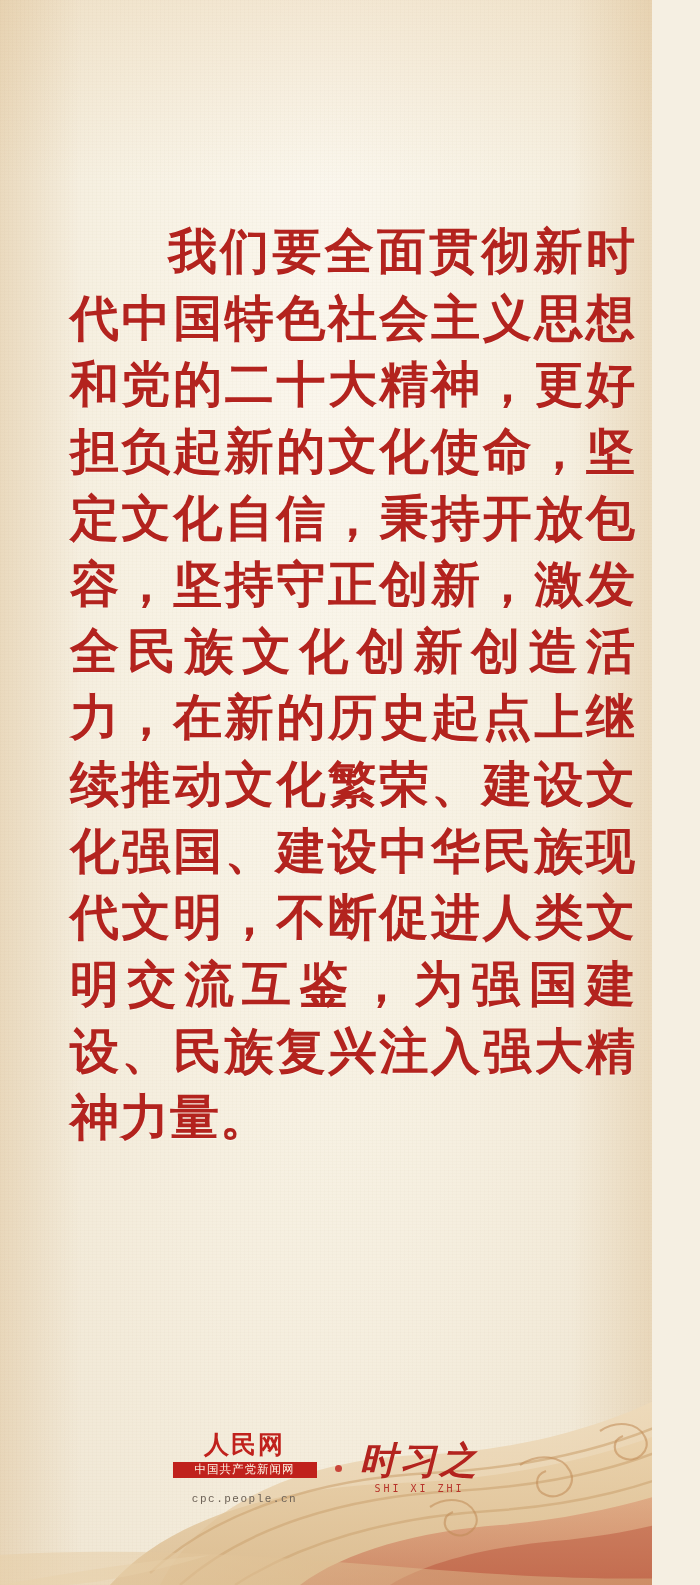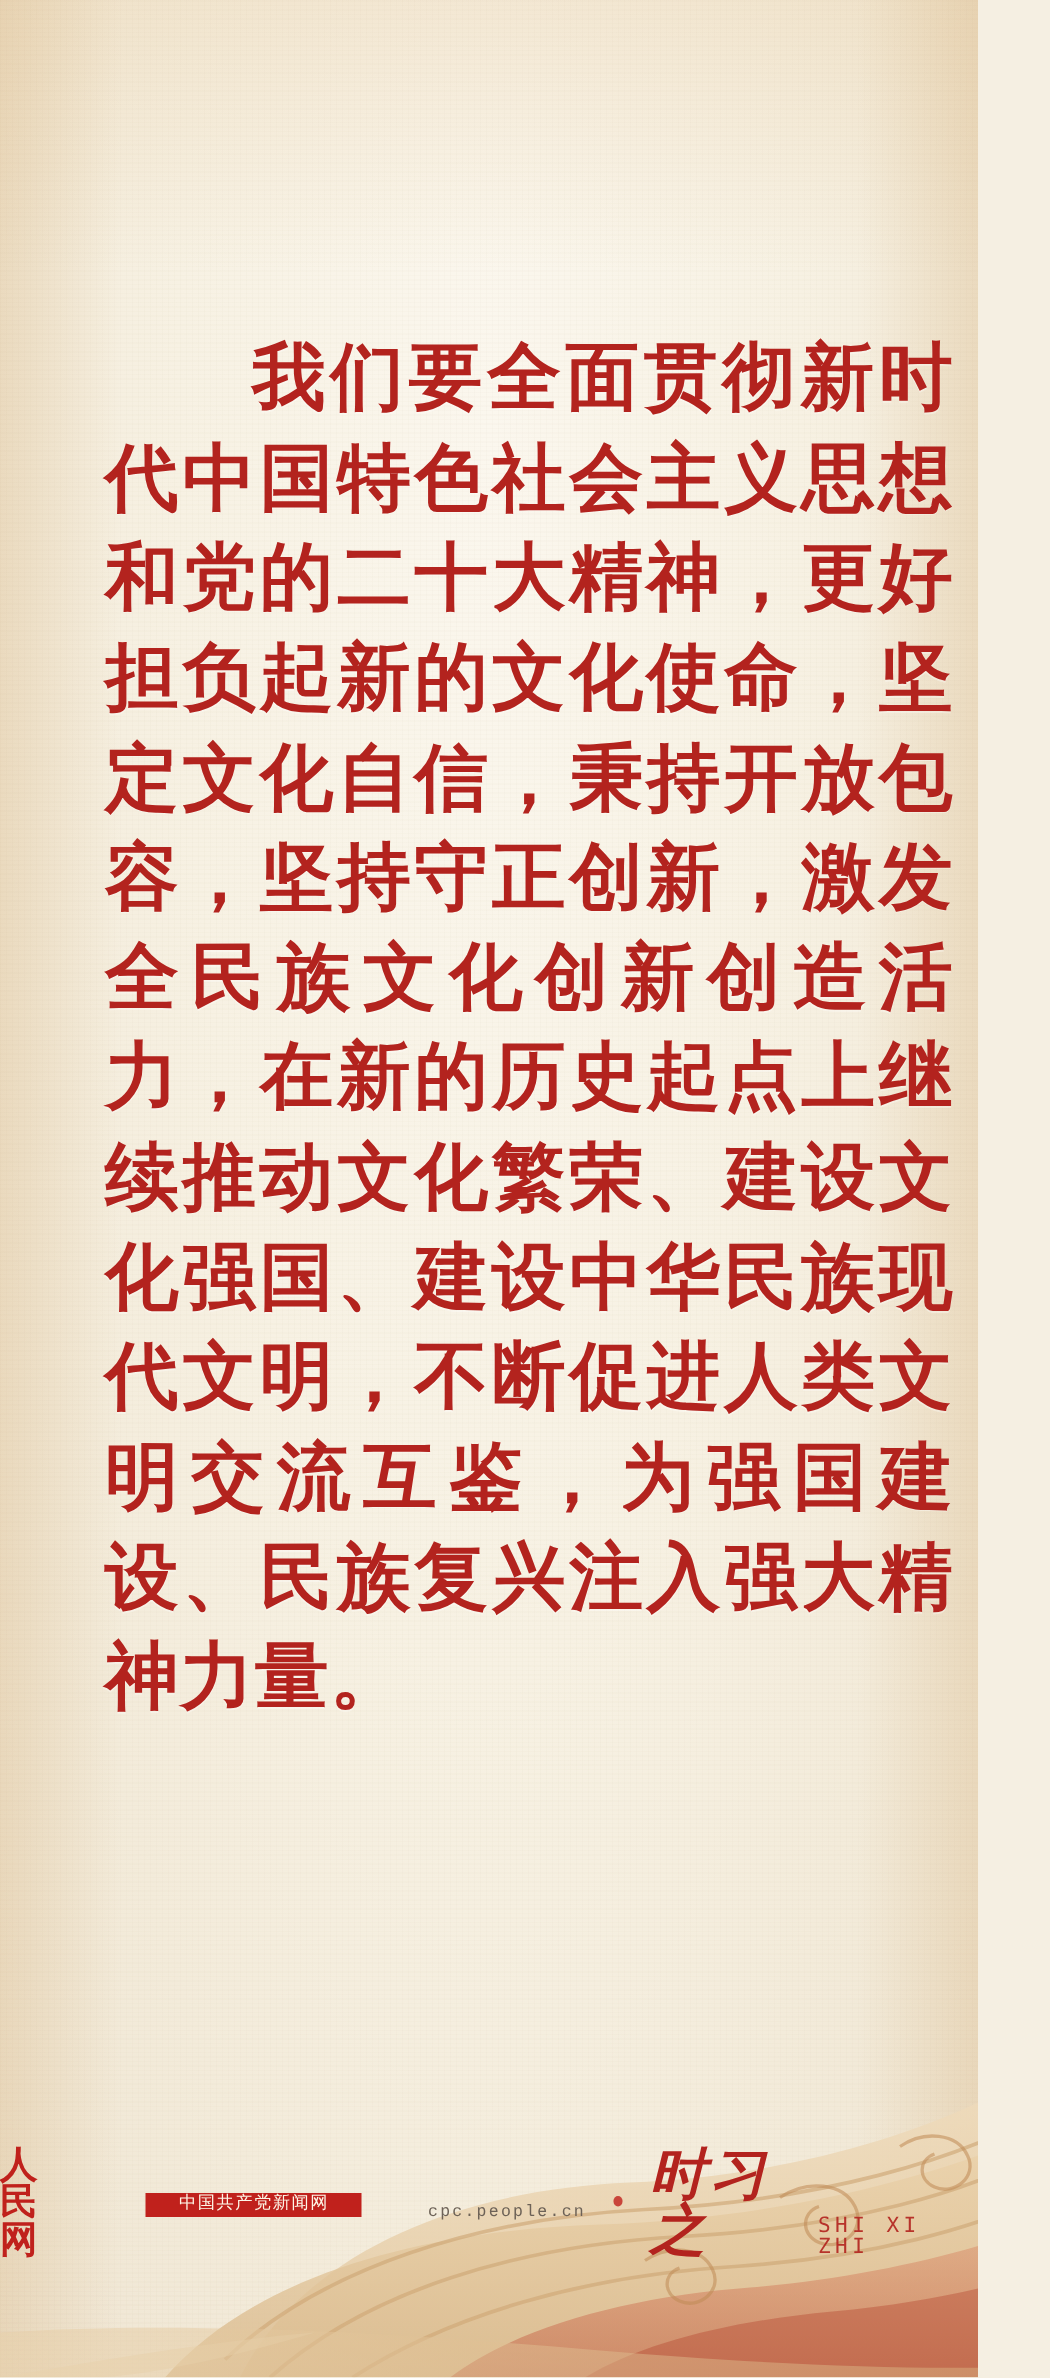--- a/index.html
+++ b/index.html
@@ -101,24 +101,23 @@
     left: 0;
     right: 0;
     bottom: 80px;
     display: flex;
     align-items: center;
     justify-content: center;
     gap: 18px;
   }
   .logo-people {
     display: flex;
-    flex-direction: row;
+    flex-direction: column;
     align-items: center;
     line-height: 1;
-    gap: 44px;
   }
   .logo-people .cn {
     color: #c0211c;
     font-size: 25px;
     font-weight: 700;
     letter-spacing: 2px;
     font-family: "DejaVu Serif", "Liberation Serif", serif;
   }
   .logo-people .cn2 {
     margin-top: 5px;
@@ -139,36 +138,36 @@
   }
   .divider-dot {
     width: 7px;
     height: 7px;
     border-radius: 50%;
     background: #c0211c;
     opacity: .8;
   }
   .logo-shixi {
     display: flex;
-    flex-direction: row;
-    align-items: flex-end;
+    flex-direction: column;
+    align-items: center;
     line-height: 1;
   }
   .logo-shixi .big {
     color: #b3231e;
     font-size: 37px;
     font-weight: 700;
     font-style: italic;
     letter-spacing: 3px;
     font-family: "DejaVu Serif", "Liberation Serif", serif;
   }
   .logo-shixi .pinyin {
     margin-top: 5px;
     color: #b3231e;
-    font-size: 14px;
+    font-size: 10px;
     letter-spacing: 3px;
     font-family: "DejaVu Sans Mono", monospace;
     opacity: .9;
   }
 </style>
 </head>
 <body>
 
 <div class="poster">
 

